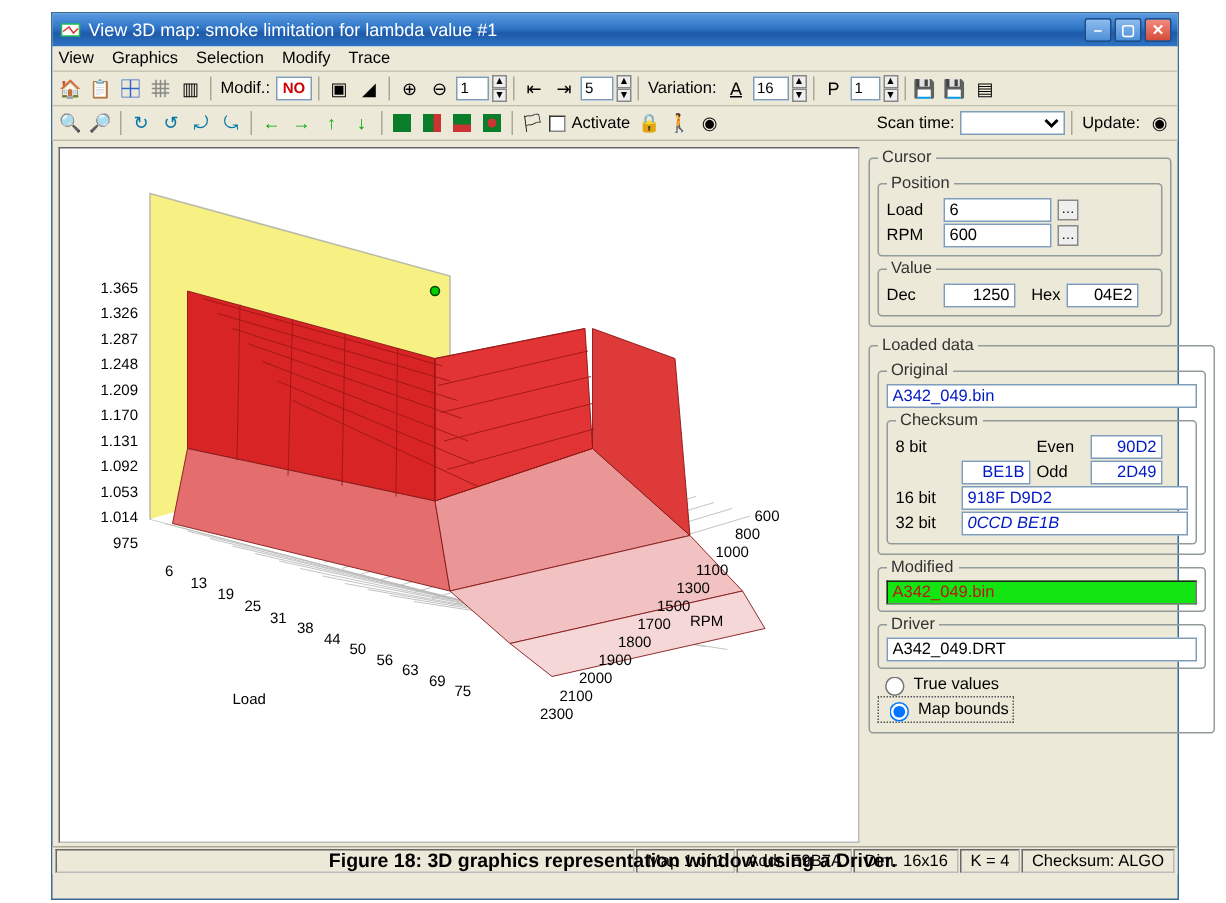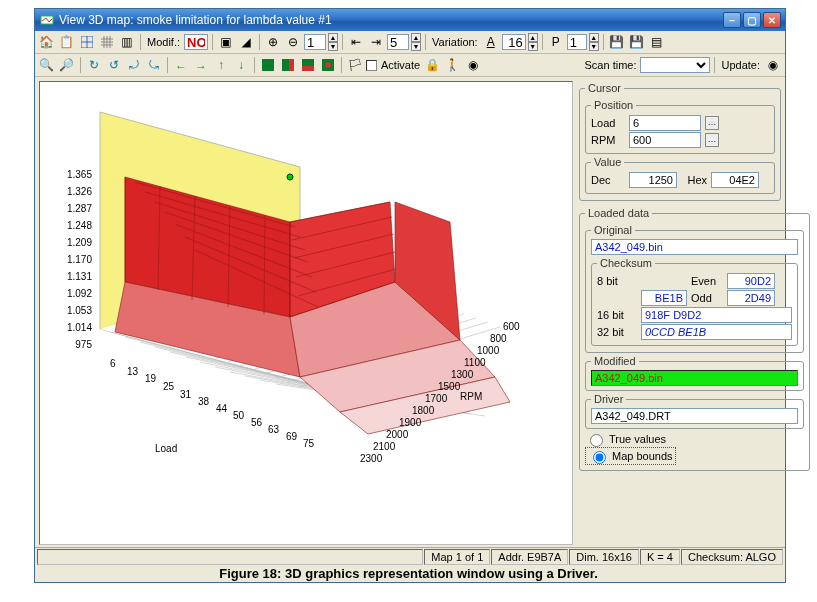--- a/index.html
+++ b/index.html
@@ -70,21 +70,21 @@
     width: 18px; height: 18px;
     display: inline-flex; align-items: center; justify-content: center;
     border: 1px solid transparent;
     cursor: pointer;
     font-size: 12px;
   }
   .tb-sep { width: 1px; height: 16px; background: #aca899; margin: 0 2px; }
   .tb-label { margin: 0 2px; }
   .tb-input {
     height: 16px; border: 1px solid #7f9db9; background: #fff;
-    padding: 0 2px; font-size: 13px;
+    padding: 0 2px; font-size: 10px;
   }
   .tb-spin { width: 10px; display: flex; flex-direction: column; }
   .tb-spin b { font-size: 7px; line-height: 7px; border: 1px solid #888; background: #eee; width: 10px; text-align: center; cursor: pointer;}
   .main {
     display: flex;
     min-height: 470px;
   }
   .canvas-area {
     flex: 1;
     position: relative;
@@ -163,20 +163,27 @@
         </svg>
     </span>
     <span class="title-text">View 3D map: smoke limitation for lambda value #1</span>
     <div class="winbtns">
       <span class="winbtn">–</span>
       <span class="winbtn">▢</span>
       <span class="winbtn close">✕</span>
     </div>
   </div>
 
+  <div class="menubar">
+    <span>View</span>
+    <span>Graphics</span>
+    <span>Selection</span>
+    <span>Modify</span>
+    <span>Trace</span>
+  </div>
 
   <div class="toolbar">
     <span class="tb-btn">🏠</span>
     <span class="tb-btn">📋</span>
     <span class="tb-btn">
         <svg width="12" height="12">
           <rect x="0" y="0" width="12" height="12" fill="none" stroke="#36c"></rect>
           <line x1="6" y1="0" x2="6" y2="12" stroke="#36c"></line>
           <line x1="0" y1="6" x2="12" y2="6" stroke="#36c"></line>
         </svg>
@@ -207,21 +214,21 @@
     <input class="tb-input" style="width: 22px;" value="5">
     <span class="tb-spin">
         <b>▲</b>
         <b>▼</b>
       </span>
     <span class="tb-sep"></span>
     <span class="tb-label">Variation:</span>
     <span class="tb-btn">
         <u>A</u>
       </span>
-    <input class="tb-input" style="width: 24px; text-align: right;" value="16">
+    <input class="tb-input" style="width: 24px;" value="16">
     <span class="tb-spin">
         <b>▲</b>
         <b>▼</b>
       </span>
     <span class="tb-sep"></span>
     <span class="tb-btn">P</span>
     <input class="tb-input" style="width: 20px;" value="1">
     <span class="tb-spin">
         <b>▲</b>
         <b>▼</b>

